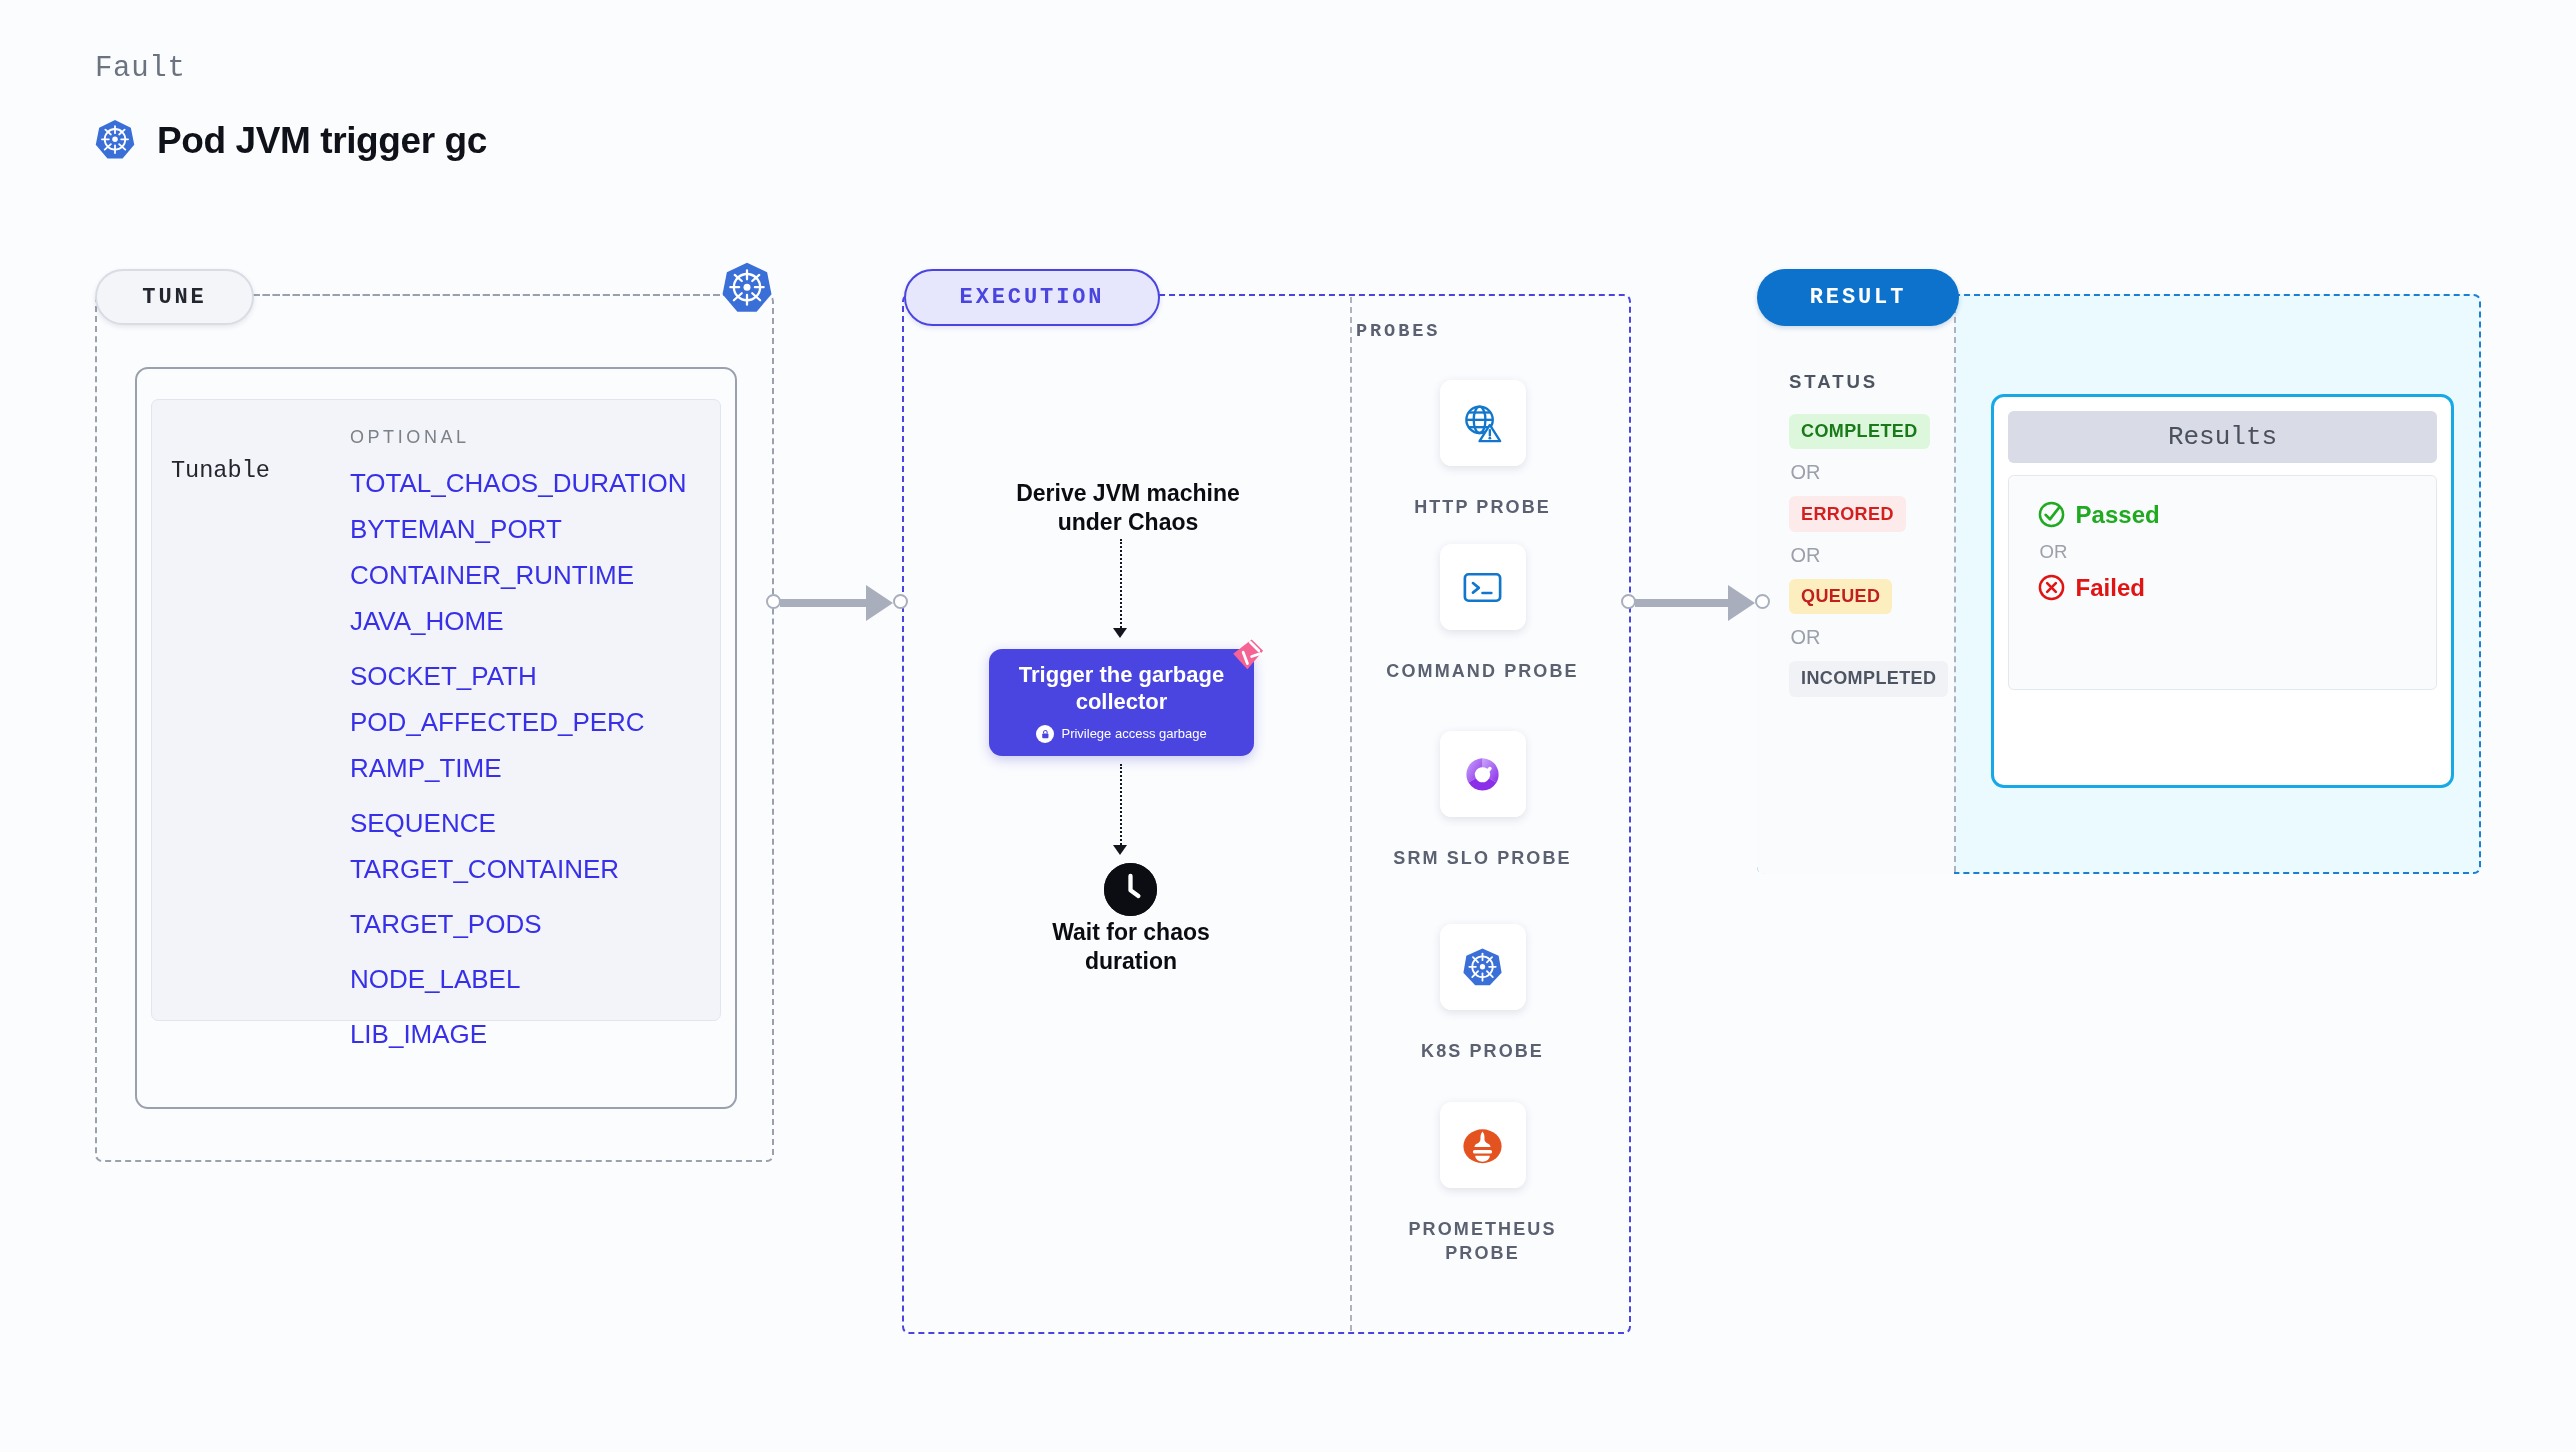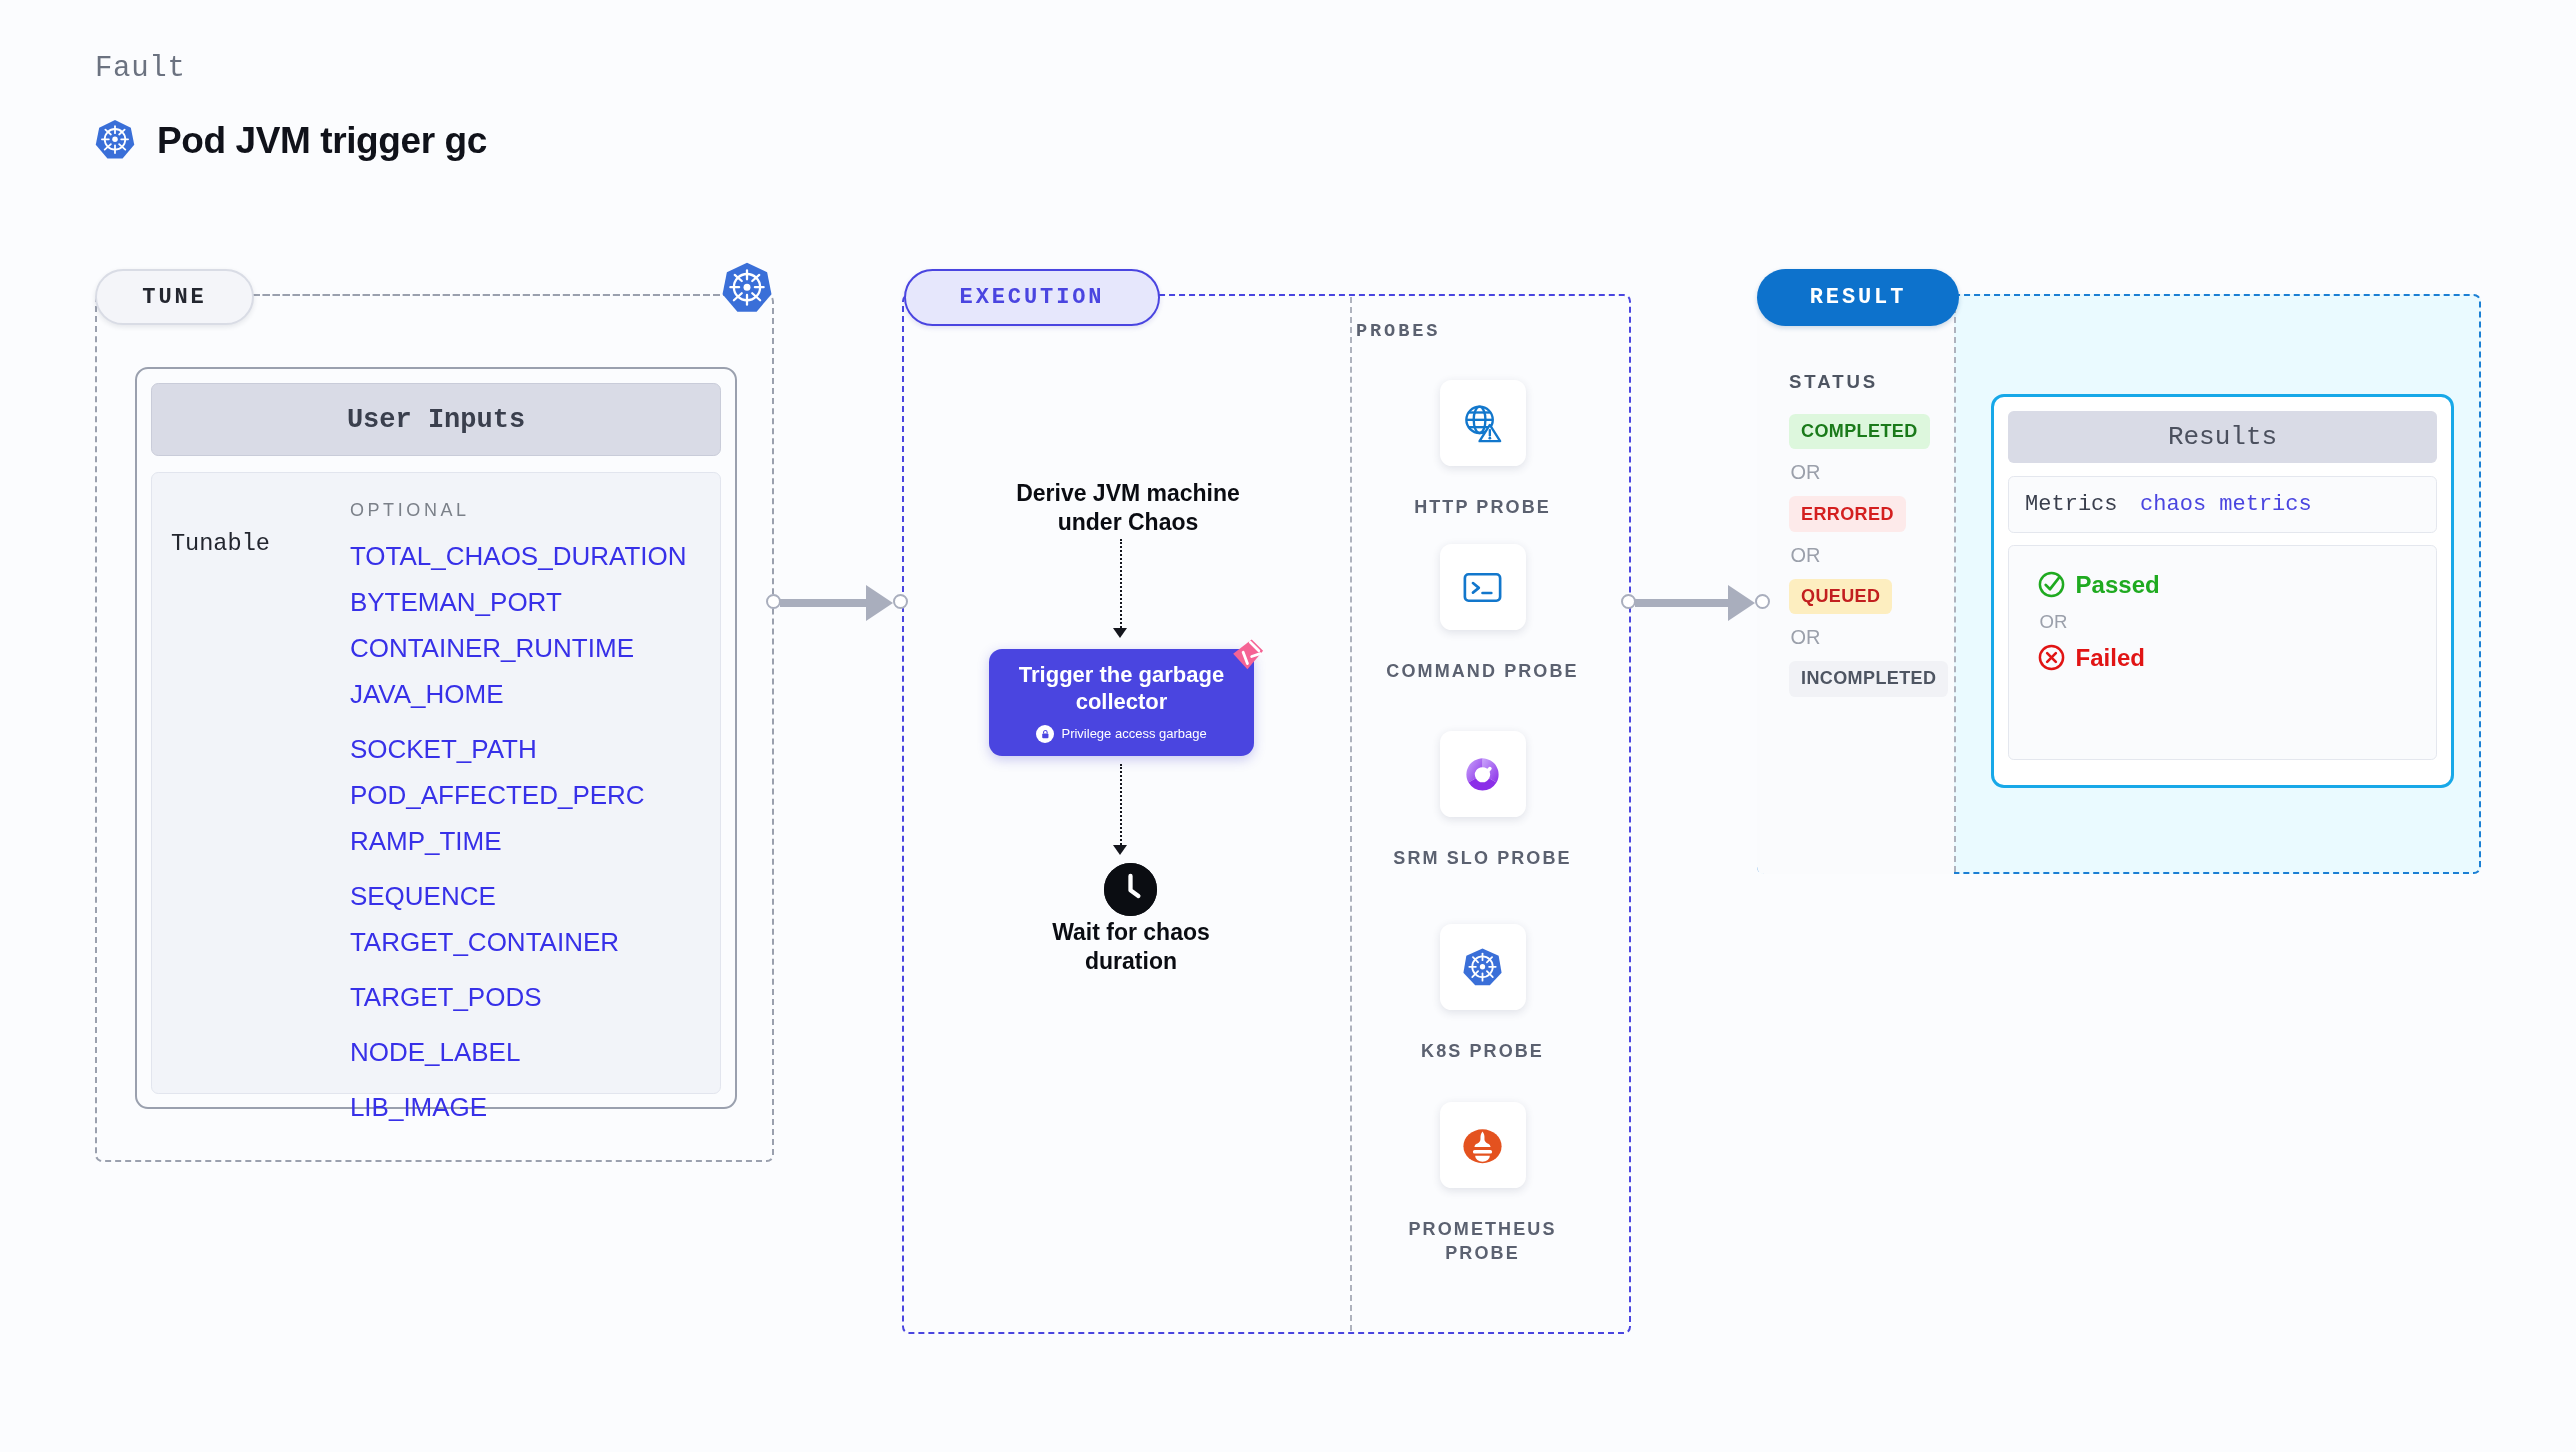--- a/index.html
+++ b/index.html
@@ -288,21 +288,20 @@
           <line x1="41" y1="31" x2="51" y2="31"></line>
         <line x1="18" y1="17" x2="26" y2="24"></line>
           <line x1="38" y1="38" x2="47" y2="46"></line>
         <line x1="46" y1="17" x2="38" y2="24"></line>
           <line x1="26" y1="38" x2="17" y2="46"></line>
       </g>
     </svg>
   </div>
 
   <div class="inputs-card">
-    <div class="inputs-header">User Inputs</div>
     <div class="tunable-box">
       <div class="tunable-label">Tunable</div>
       <div class="tunable-list">
         <div class="optional-label">OPTIONAL</div>
         <div class="tunable-item">TOTAL_CHAOS_DURATION</div>
         <div class="tunable-item">BYTEMAN_PORT</div>
         <div class="tunable-item">CONTAINER_RUNTIME</div>
         <div class="tunable-item" style="margin-bottom:29px">JAVA_HOME</div>
         <div class="tunable-item">SOCKET_PATH</div>
         <div class="tunable-item">POD_AFFECTED_PERC</div>
@@ -441,24 +440,20 @@
     <div class="or-text">OR</div>
     <div><span class="status-chip chip-errored">ERRORED</span></div>
     <div class="or-text">OR</div>
     <div><span class="status-chip chip-queued">QUEUED</span></div>
     <div class="or-text">OR</div>
     <div><span class="status-chip chip-incompleted">INCOMPLETED</span></div>
   </div>
 
   <div class="output-card">
     <div class="output-header">Results</div>
-    <div class="metrics-row">
-      <span class="out-key">Metrics</span>
-      <span class="out-val-link">chaos metrics</span>
-    </div>
     <div class="probe-results-row">
       <div class="pr-values">
         <div class="pr-line">
           <span>
             <svg width="29" height="29" viewBox="0 0 40 40">
               <circle cx="20" cy="20" r="16" fill="none" stroke="#1faa20" stroke-width="3.4"></circle>
               <path d="M12 20.5 L18 26.5 L30 11" stroke="#1faa20" stroke-width="3.8" fill="none" stroke-linecap="round" stroke-linejoin="round"></path>
             </svg>
           </span>
           <span class="pr-passed">Passed</span>

